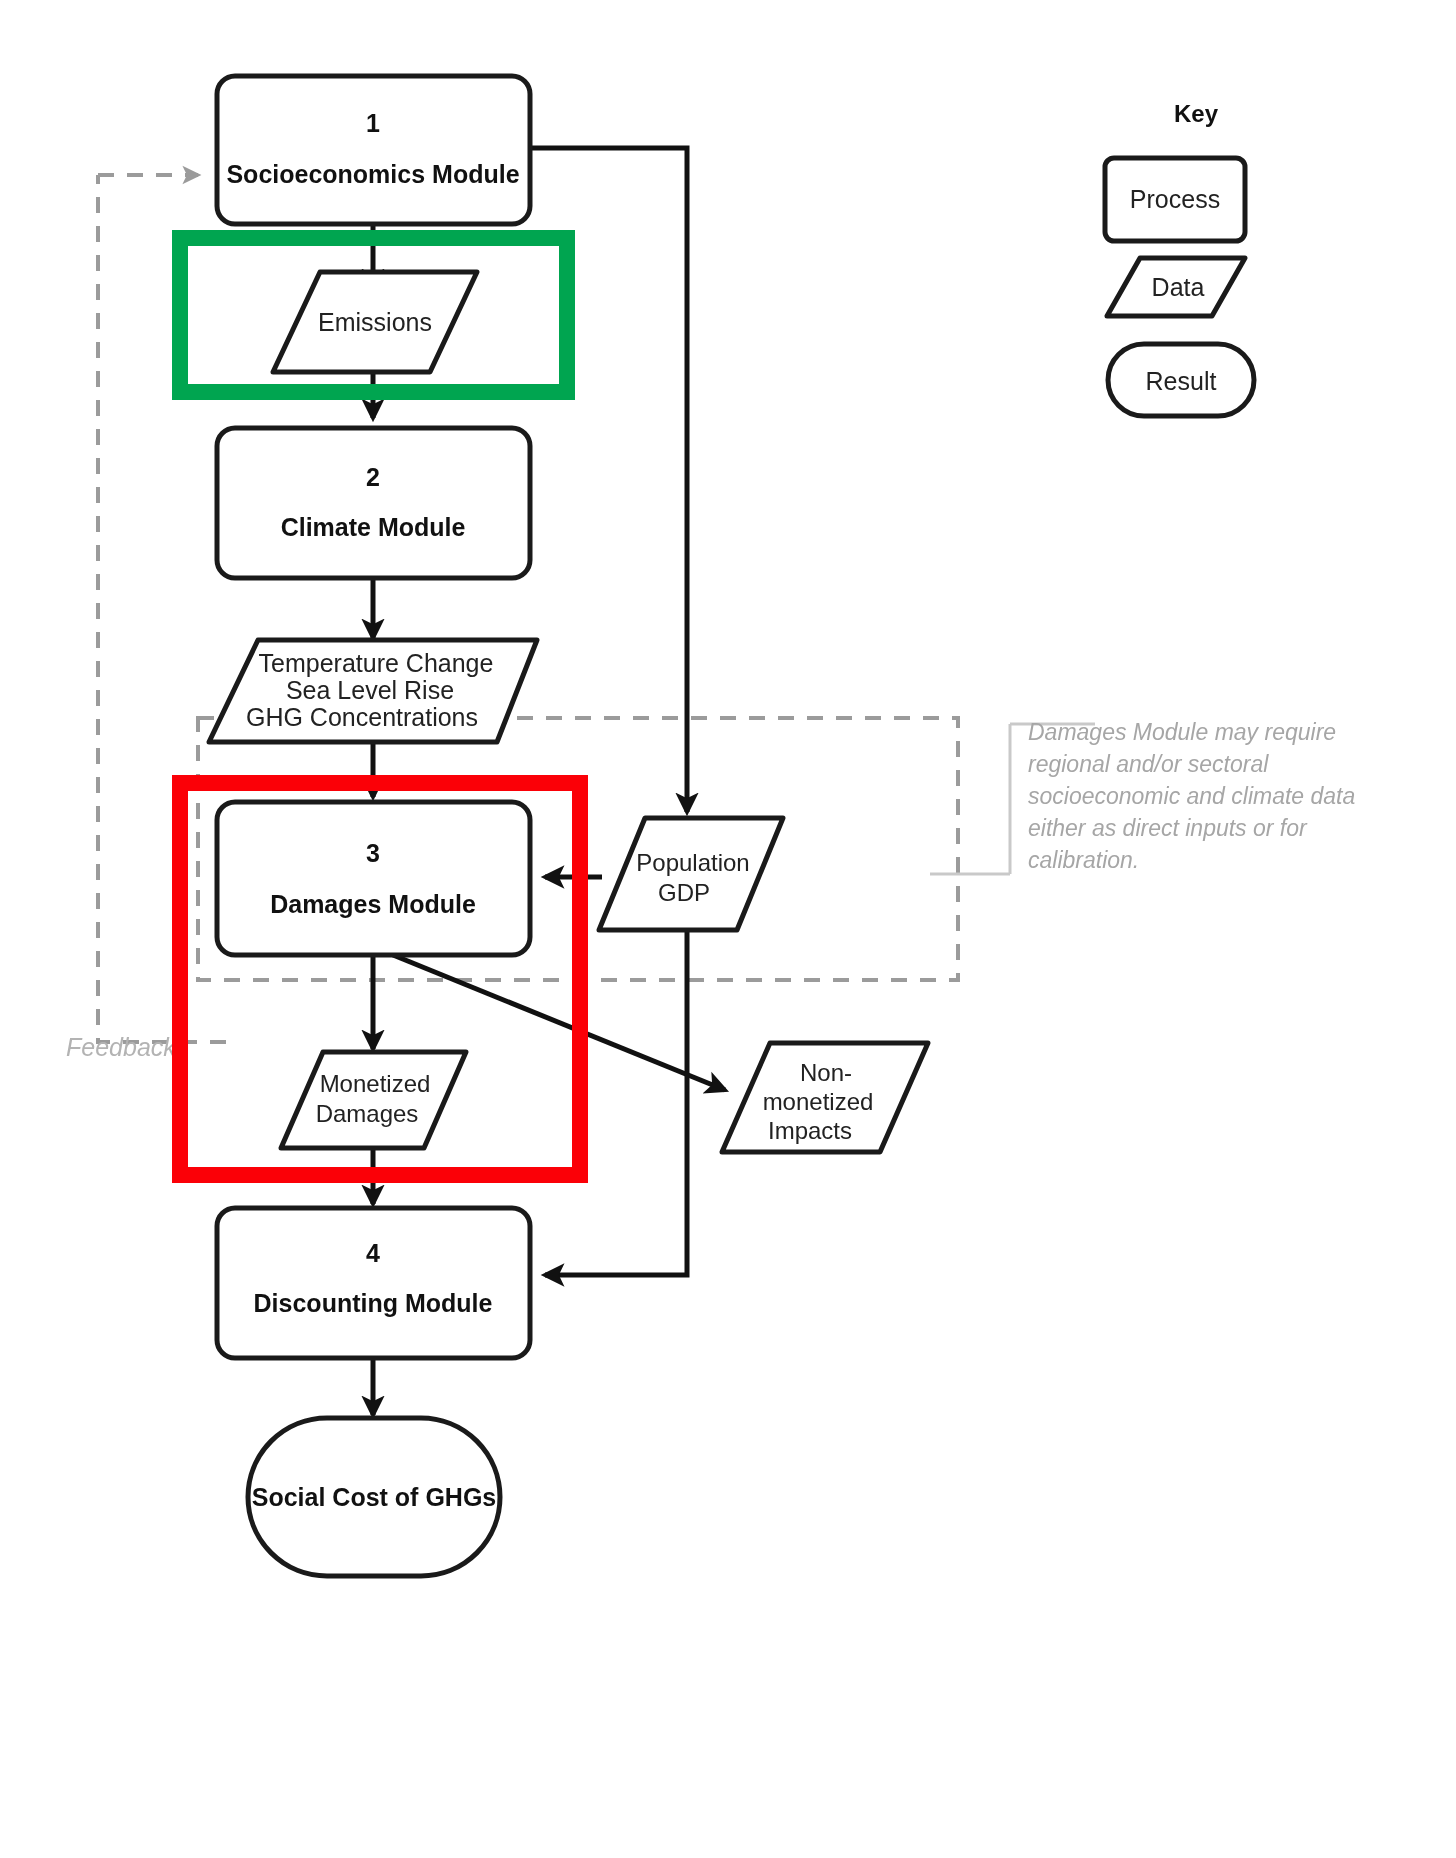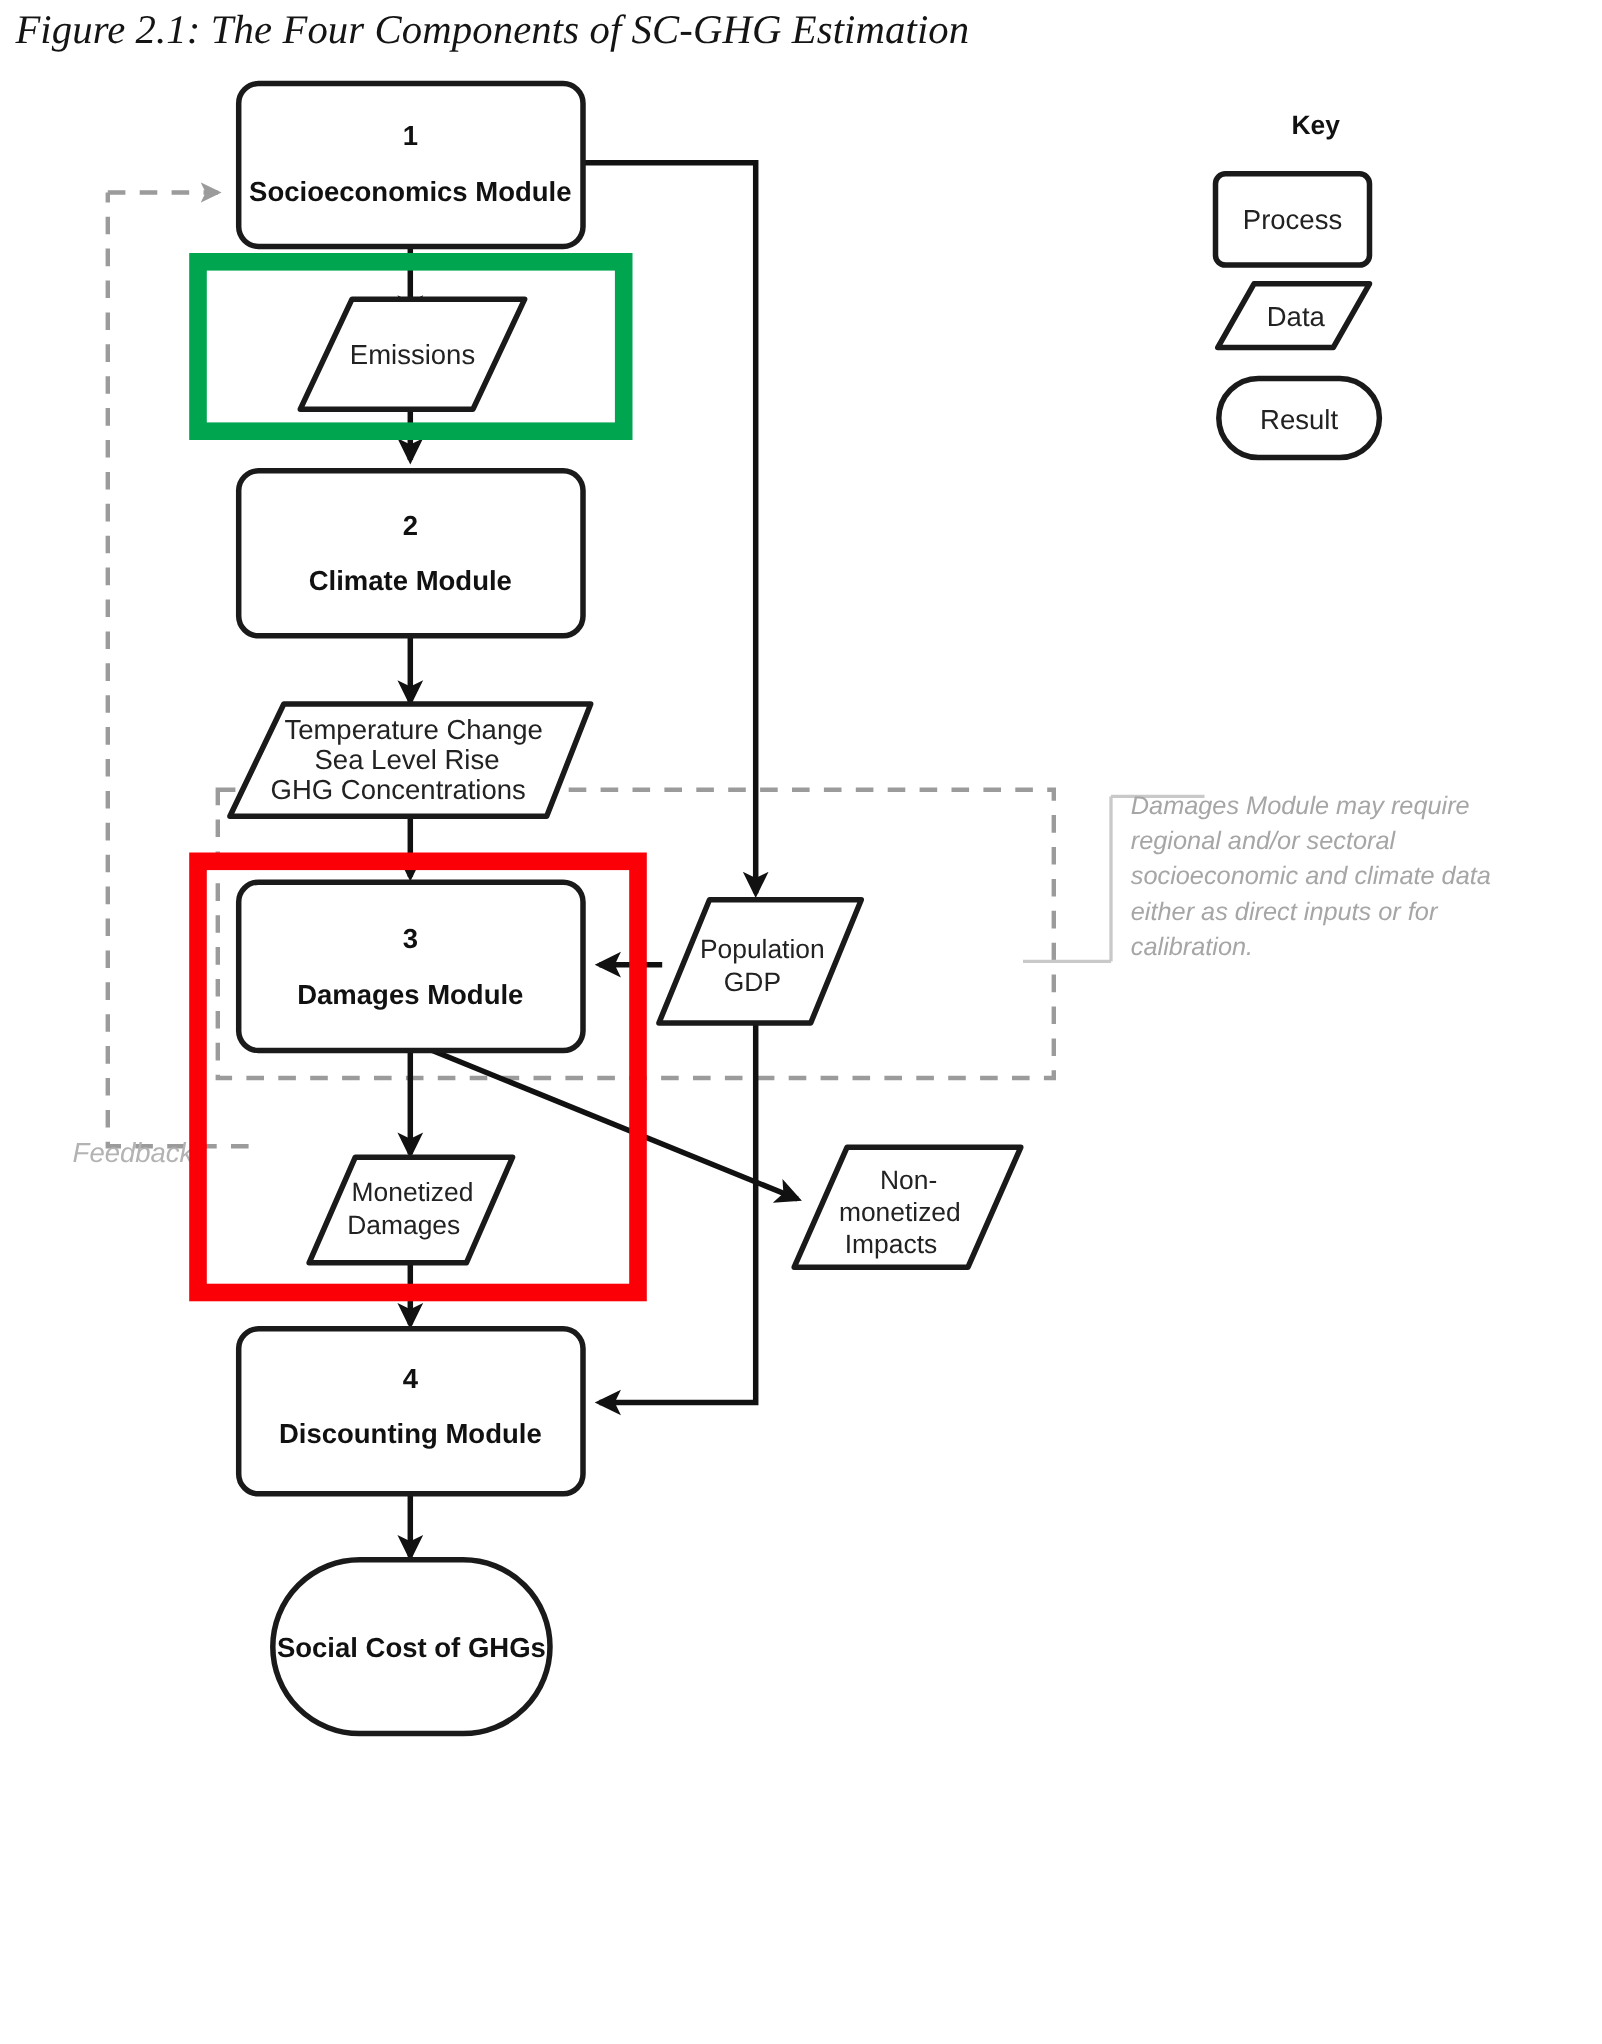--- a/index.html
+++ b/index.html
@@ -25,21 +25,20 @@
   .dashbox{fill:none;stroke:#9b9b9b;stroke-width:4;stroke-dasharray:16 13;}
   .annotline{stroke:#c9c9c9;stroke-width:3;fill:none;}
   .hl-green{fill:none;stroke:#00a550;stroke-width:16;}
   .hl-red{fill:none;stroke:#fb0007;stroke-width:16;}
 </style>
 </head>
 <body>
 
 <div id="page">
 
-  <div id="fig-title">Figure 2.1: The Four Components of SC-GHG Estimation</div>
 
   <svg id="flow" viewBox="0 0 1456 1858">
     <defs>
       <marker id="arrow" viewBox="0 0 12 12" refX="9" refY="6" markerWidth="5.2" markerHeight="5.2" orient="auto-start-reverse">
         <path d="M 0 0.6 L 11 6 L 0 11.4 L 2.6 6 z" fill="#111"></path>
       </marker>
       <marker id="arrowgray" viewBox="0 0 12 12" refX="9" refY="6" markerWidth="5.2" markerHeight="5.2" orient="auto-start-reverse">
         <path d="M 0 0.6 L 11 6 L 0 11.4 L 2.6 6 z" fill="#9b9b9b"></path>
       </marker>
     </defs>

